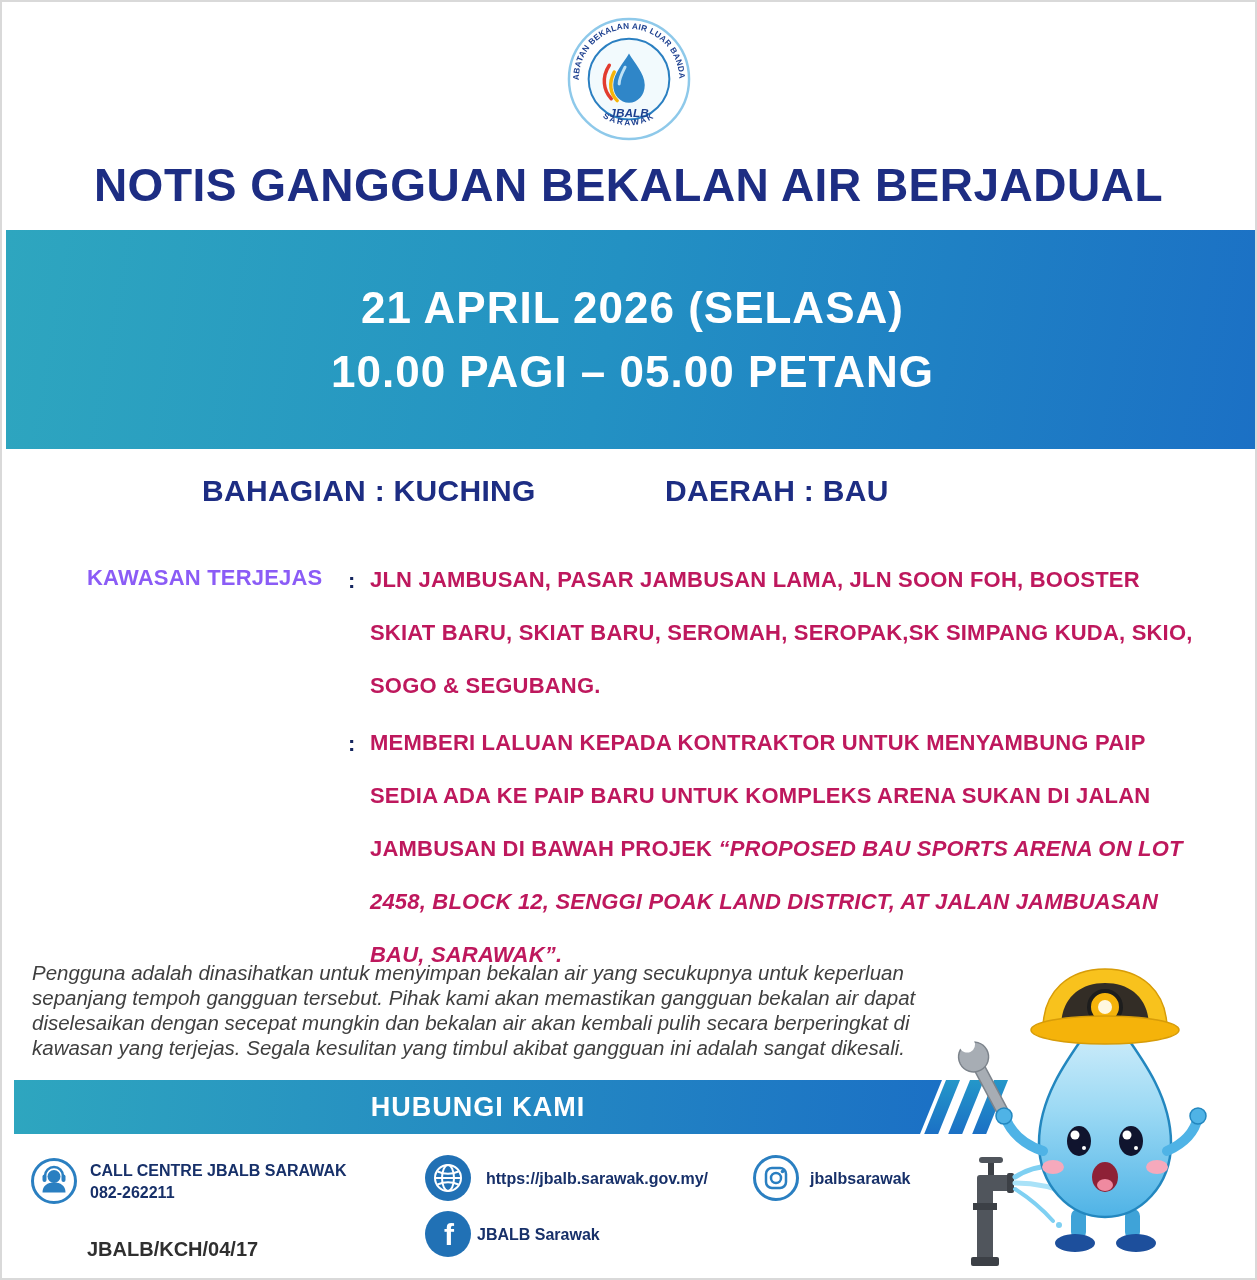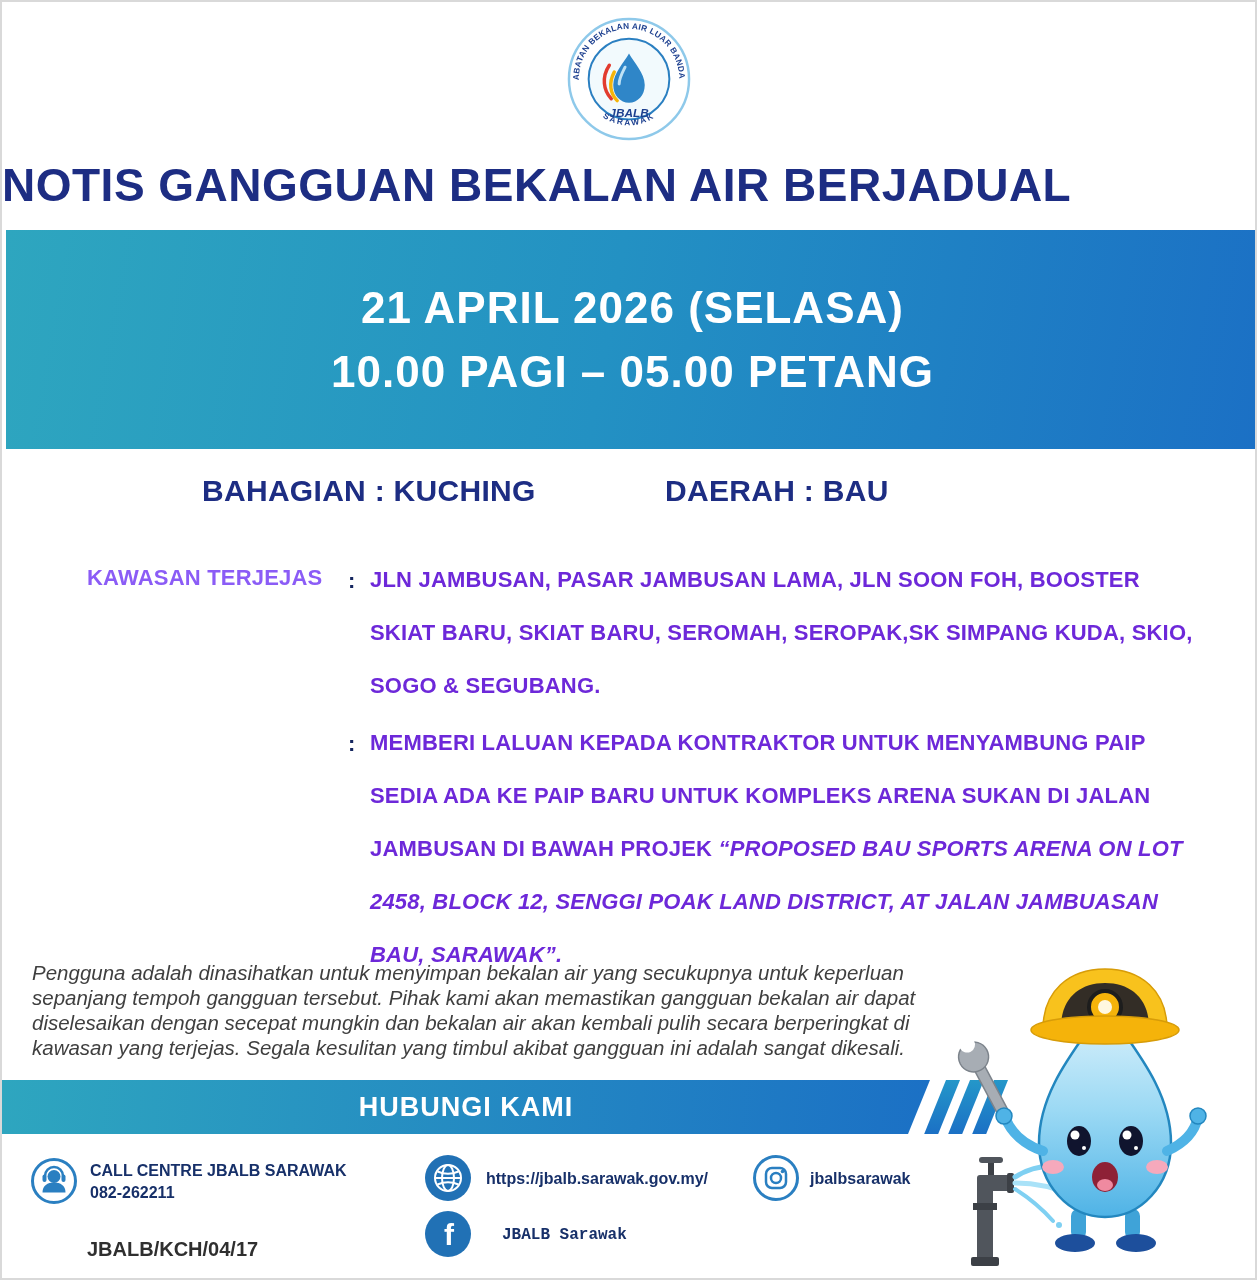--- a/index.html
+++ b/index.html
@@ -5,21 +5,21 @@
   html,body{margin:0;padding:0;background:#ffffff;}
   .poster{
     position:relative;width:1257px;height:1280px;background:#ffffff;
     border:2px solid #d9d9d9;box-sizing:border-box;overflow:hidden;
     font-family:"Liberation Sans",sans-serif;
   }
   
   .logo{position:absolute;left:50%;top:14px;transform:translateX(-50%);}
   
   .title{
-    position:absolute;top:156px;left:0;width:100%;
+    position:absolute;top:156px;left:0;width:100%;text-align:center;
     font-size:46px;font-weight:bold;color:#1d2d83;letter-spacing:.5px;
   }
   
   .schedule-banner{
     position:absolute;top:228px;left:4px;width:100%;height:219px;
     background:linear-gradient(100deg,#2ea6bf 0%,#2391c3 48%,#1b70c5 100%);
     display:flex;flex-direction:column;align-items:center;justify-content:center;gap:14px;
   }
   .sched-line{font-size:44px;font-weight:bold;color:#ffffff;letter-spacing:1px;}
   
@@ -28,33 +28,33 @@
   .daerah{left:663px;}
   
   .sec-label{position:absolute;font-size:22px;font-weight:bold;color:#8b5cf6;letter-spacing:.2px;}
   #kawasan-label{left:85px;top:563px;}
   #huraian-label{left:55px;top:726px;}
   .colon{position:absolute;left:346px;font-size:22px;font-weight:bold;color:#15265f;}
   #colon1{top:566px;}
   #colon2{top:729px;}
   .detail{
     position:absolute;left:368px;width:830px;margin:0;
-    font-size:22px;font-weight:bold;color:#6d28d9;line-height:53px;letter-spacing:.2px;
+    font-size:22px;font-weight:bold;color:#be185d;line-height:53px;letter-spacing:.2px;
   }
   #kawasan-text{top:551px;}
   #huraian-text{top:714px;}
   .em{font-style:italic;}
   
   .disclaimer{
     position:absolute;left:30px;top:958px;width:890px;margin:0;
     font-size:20.5px;font-style:italic;color:#3f3f3f;line-height:25px;
   }
   
   .contact-banner{
-    position:absolute;left:0;top:1078px;width:928px;height:54px;
+    position:absolute;left:12px;top:1078px;width:928px;height:54px;
     background:linear-gradient(95deg,#2ea6bf 0%,#1b70c5 100%);
     clip-path:polygon(0 0,928px 0,906px 54px,0 54px);
     display:flex;align-items:center;justify-content:center;
   }
   .contact-banner span{font-size:27px;font-weight:bold;color:#ffffff;letter-spacing:1px;}
   .stripe{
     position:absolute;top:1078px;width:14px;height:54px;
     background:linear-gradient(180deg,#2497c9,#1b70c5);
     transform:skewX(-22deg);transform-origin:0 0;
   }
@@ -64,21 +64,21 @@
   
   .cicon{position:absolute;width:48px;height:48px;}
   #call-icon{left:28px;top:1155px;}
   #globe-icon{left:422px;top:1152px;}
   #insta-icon{left:750px;top:1152px;}
   #fb-icon{left:422px;top:1208px;}
   .ctext{position:absolute;font-size:16px;font-weight:bold;color:#173069;line-height:22px;}
   #call-text{left:88px;top:1158px;}
   #website-text{left:484px;top:1166px;}
   #insta-text{left:808px;top:1166px;}
-  #fb-text{left:500px;top:1222px;font-family:Liberation Mono, monospace;}
+  #fb-text{left:475px;top:1222px;}
   .refno{position:absolute;left:85px;top:1236px;font-size:20px;font-weight:bold;color:#2f2f2f;}
   
   .mascot{position:absolute;left:945px;top:945px;width:290px;height:330px;}
 </style>
 </head>
 <body>
 
 <div class="poster">
 
   <svg class="logo" width="126" height="126" viewBox="0 0 128 128">

